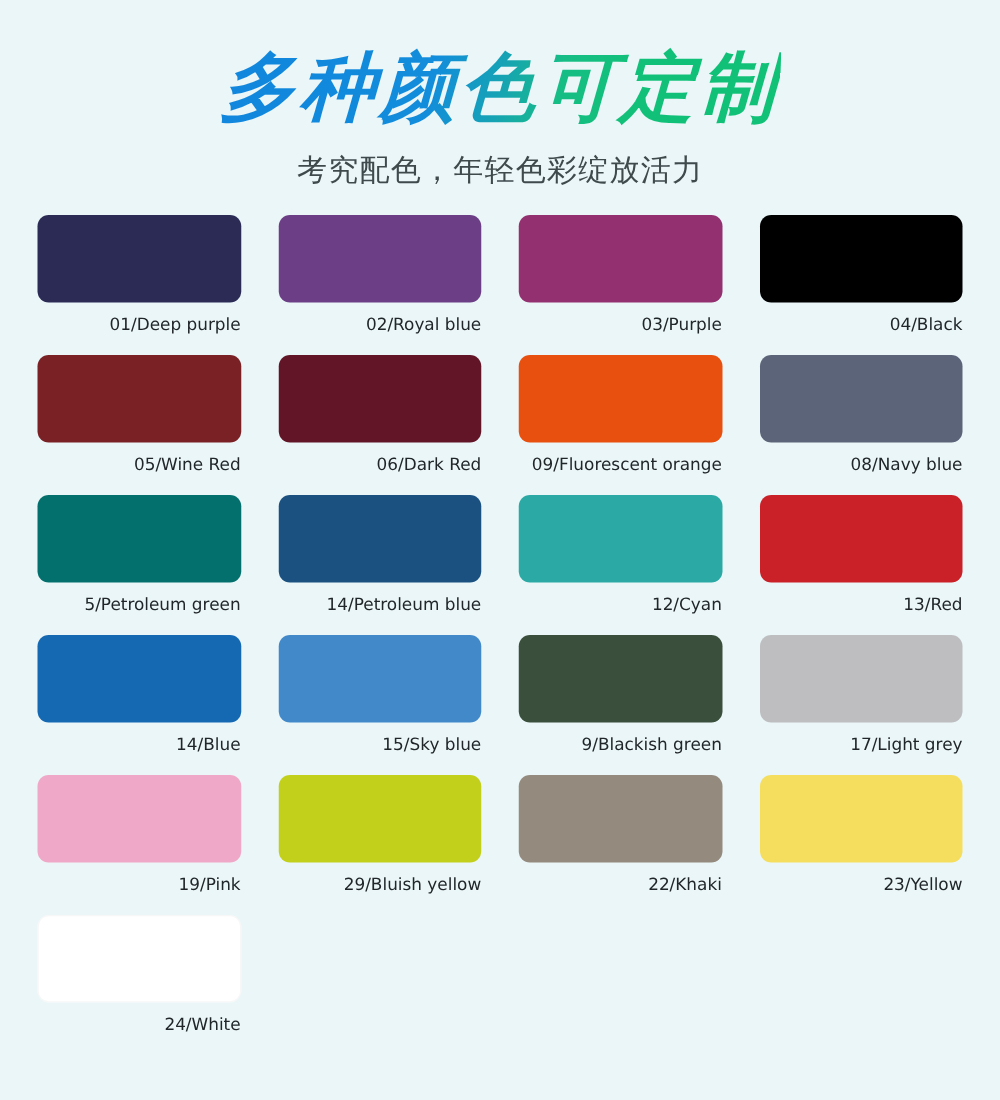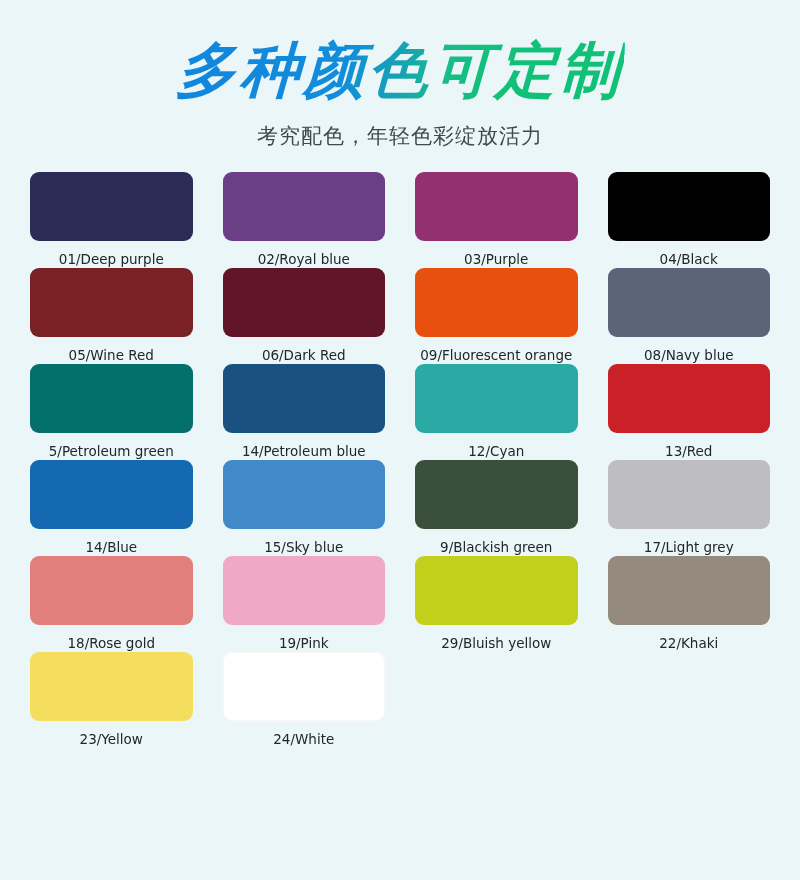--- a/index.html
+++ b/index.html
@@ -48,42 +48,42 @@
     -webkit-background-clip: text;
     background-clip: text;
     color: transparent;
     -webkit-text-fill-color: transparent;
     display: inline-block;
     transform: skewX(-2deg);
   }
 
   .subtitle {
     margin-top: 16px;
-    font-size: 21px;
+    font-size: 24px;
     line-height: 28px;
     letter-spacing: 1px;
     color: #3f4a4d;
     font-family: "DejaVu Sans", "Liberation Sans", sans-serif;
   }
 
   
   .swatch-grid {
     margin-top: 22px;
     padding: 0 30px;
     display: grid;
     grid-template-columns: repeat(4, 1fr);
     column-gap: 30px;
     row-gap: 0;
   }
 
   .swatch-cell {
-    height: 96px;
+    height: 112px;
     display: flex;
     flex-direction: column;
-    align-items: center;
+    align-items: flex-end;
   }
 
   .swatch-chip {
     width: 100%;
     height: 70px;
     border-radius: 9px;
   }
 
   .swatch-label {
     margin-top: 9px;
@@ -164,24 +164,20 @@
       </div>
       <div class="swatch-cell">
         <div class="swatch-chip" style="background: rgb(58, 79, 60);"></div>
         <div class="swatch-label">9/Blackish green</div>
       </div>
       <div class="swatch-cell">
         <div class="swatch-chip" style="background: rgb(190, 190, 192);"></div>
         <div class="swatch-label">17/Light grey</div>
       </div>
       <div class="swatch-cell">
-        <div class="swatch-chip" style="background: rgb(224, 127, 124);"></div>
-        <div class="swatch-label">18/Rose gold</div>
-      </div>
-      <div class="swatch-cell">
         <div class="swatch-chip" style="background: rgb(240, 168, 200);"></div>
         <div class="swatch-label">19/Pink</div>
       </div>
       <div class="swatch-cell">
         <div class="swatch-chip" style="background: rgb(194, 208, 28);"></div>
         <div class="swatch-label">29/Bluish yellow</div>
       </div>
       <div class="swatch-cell">
         <div class="swatch-chip" style="background: rgb(149, 138, 126);"></div>
         <div class="swatch-label">22/Khaki</div>

